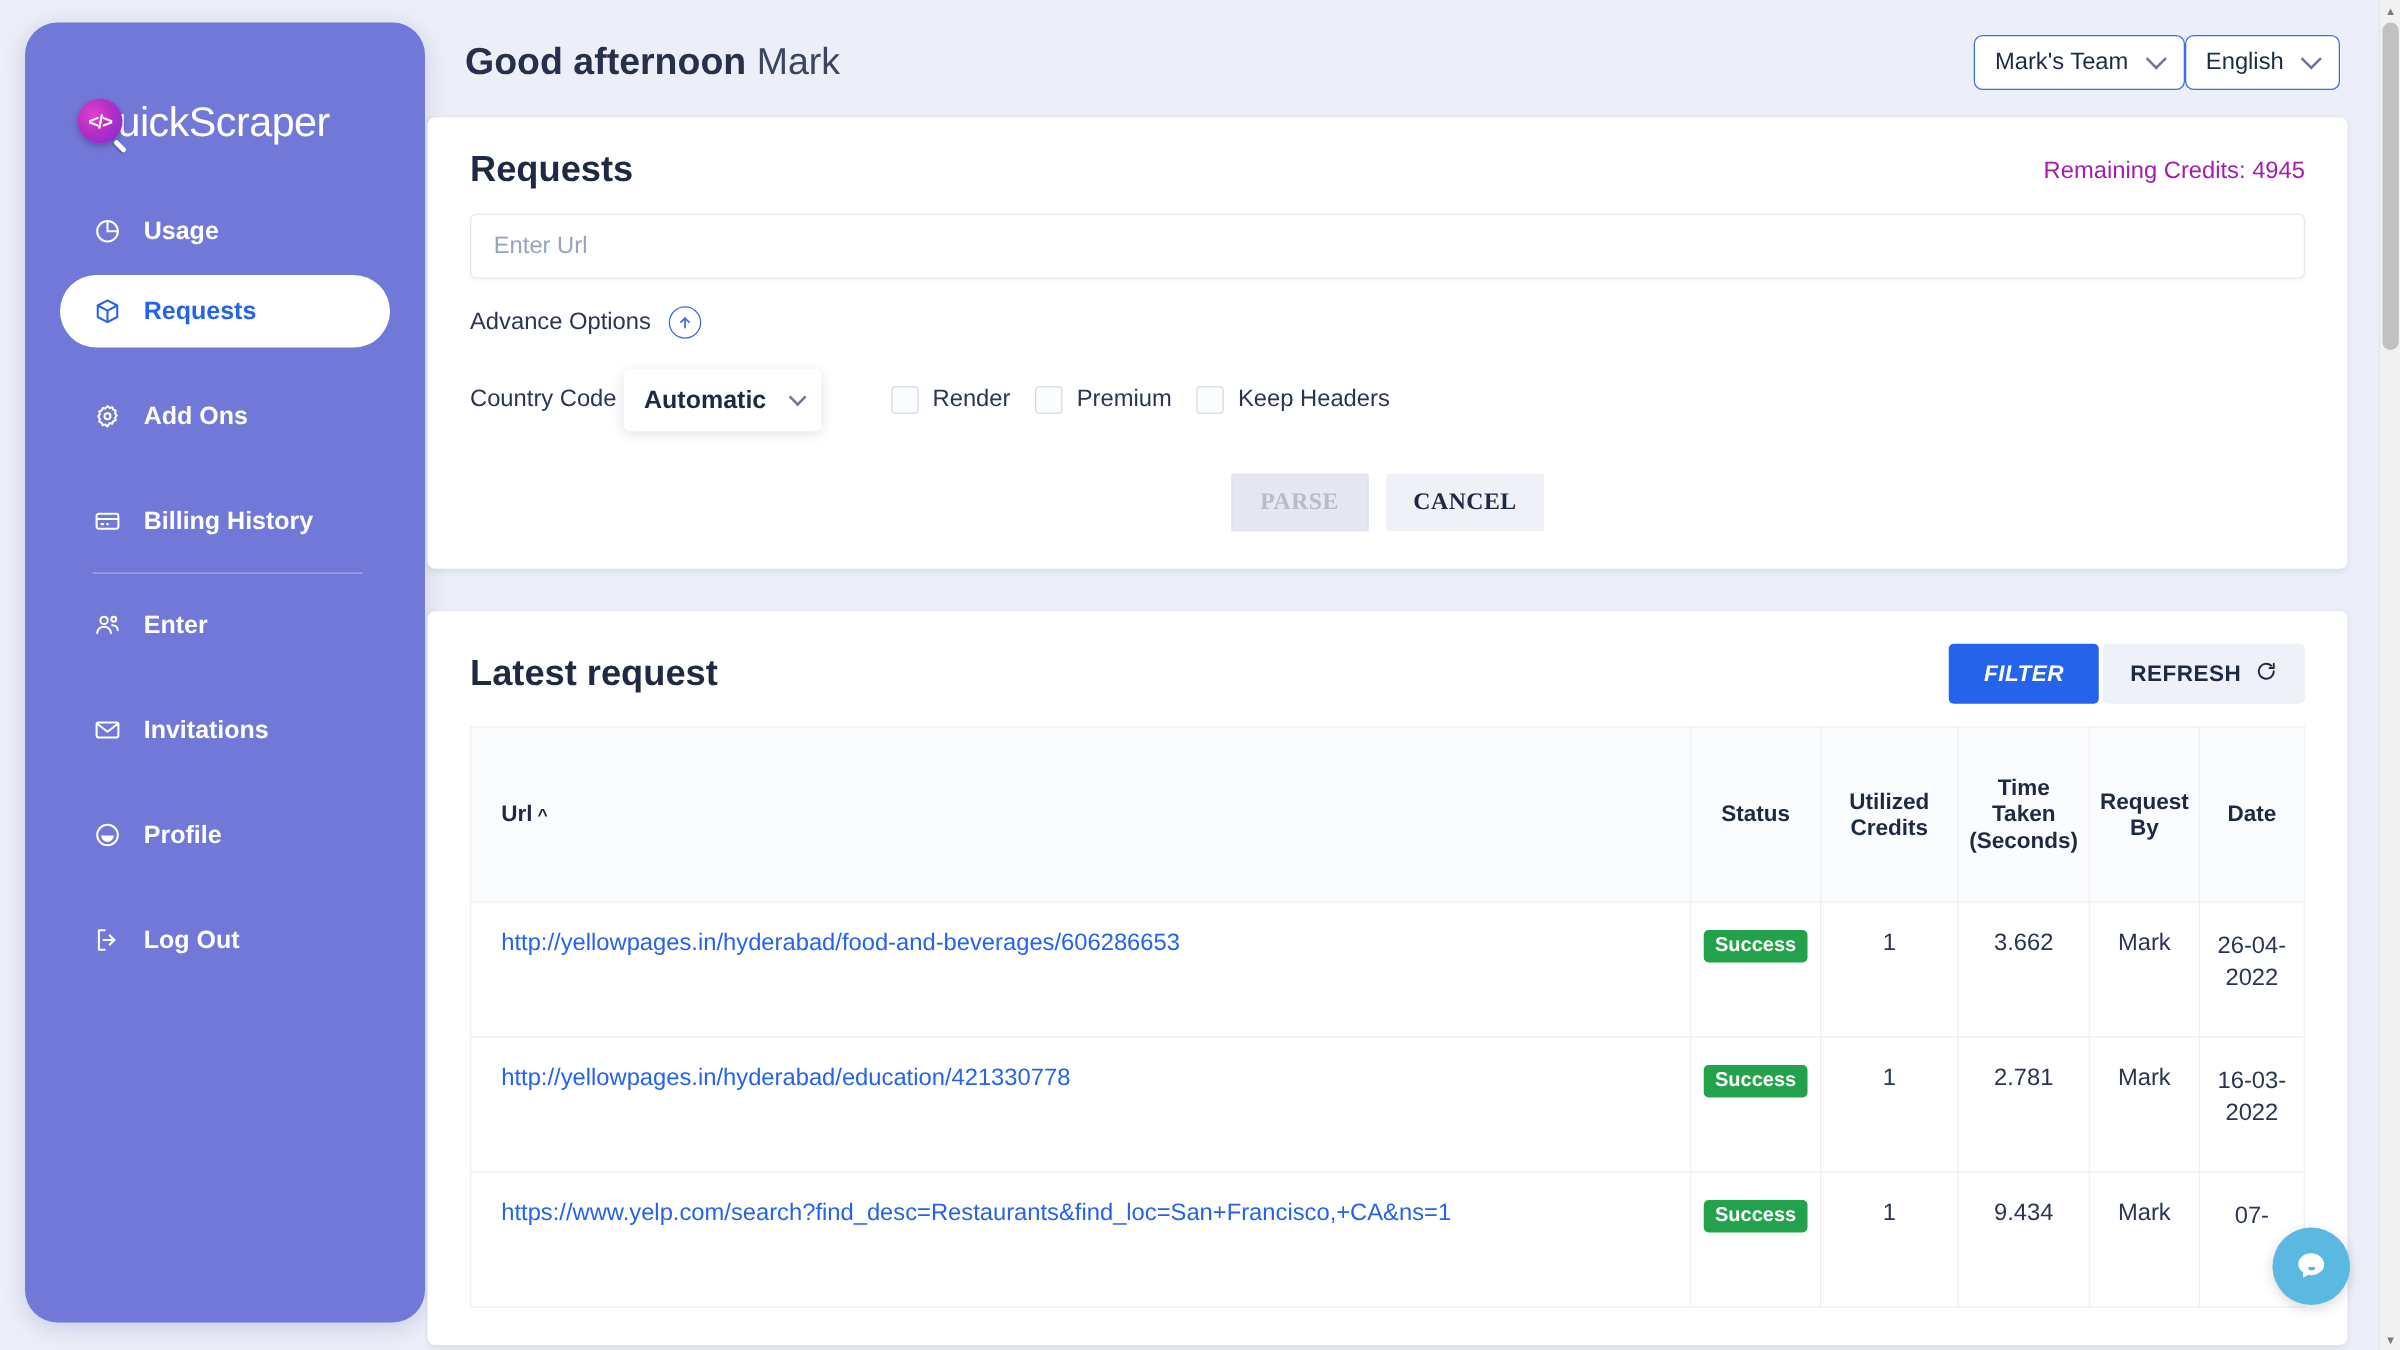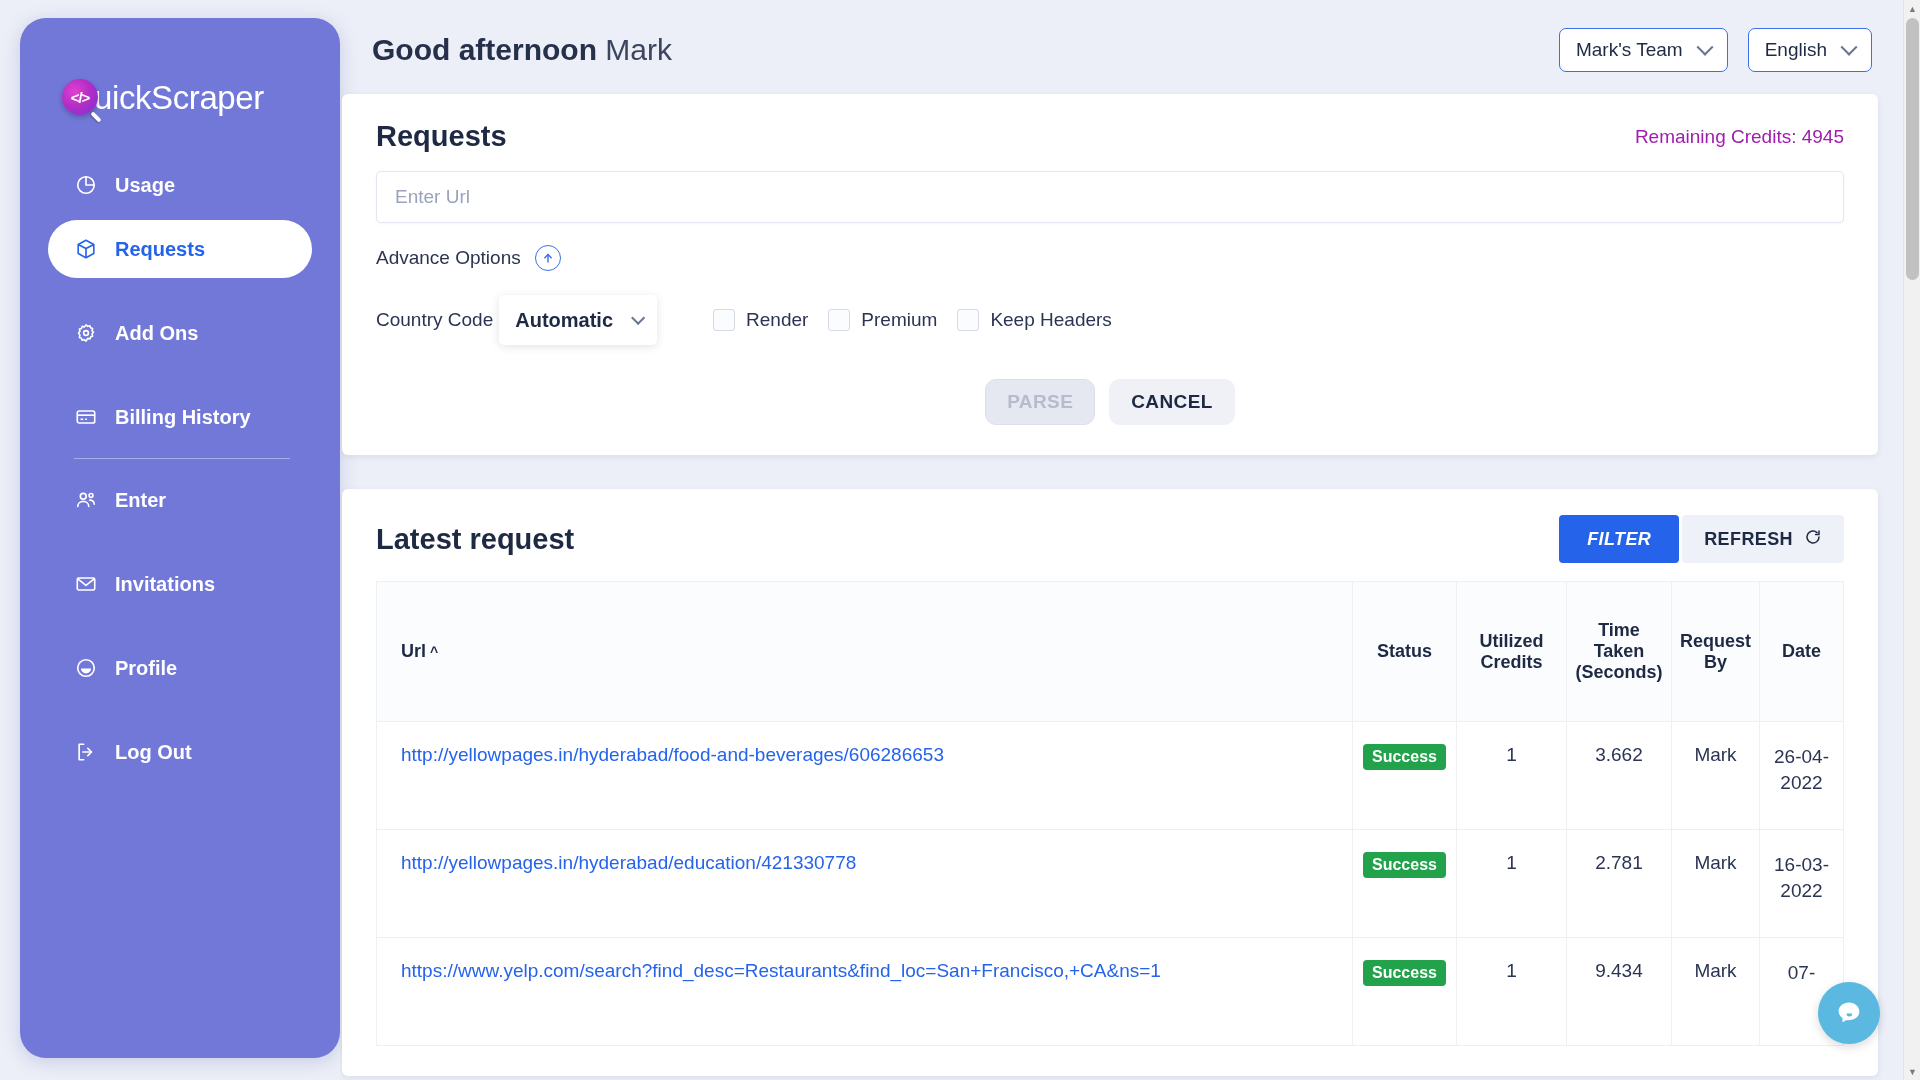--- a/index.html
+++ b/index.html
@@ -88,21 +88,21 @@
     overflow: hidden;
   }
   .topbar {
     display: flex; align-items: center; justify-content: space-between;
     padding: 26px 48px 20px 32px;
     height: 94px;
   }
   .greeting { font-size: 30px; color: #26304a; }
   .greeting b { font-weight: 700; }
   .greeting span { font-weight: 400; color: #3c4560; }
-  .topbar-right { display: flex; gap: 20px; }
+  .topbar-right { display: flex; gap: 0; }
   .pill {
     border: 1px solid #3b6ee8;
     border-radius: 7px;
     background: #fff;
     color: #1e2a44;
     font-size: 19px;
     padding: 0 16px;
     height: 44px;
     display: flex; align-items: center; gap: 16px;
     cursor: pointer;
@@ -166,27 +166,27 @@
     width: 22px; height: 22px;
     border: 1px solid #d4d9e6;
     border-radius: 3px;
     background: #fbfcfe;
   }
   .check .lbl { font-size: 19px; color: #2b3553; }
 
   .btn-row { display: flex; justify-content: center; gap: 14px; margin-top: 34px; }
   .btn {
     height: 46px; min-width: 110px;
-    border-radius: 11px;
+    border-radius: 1px;
     border: none;
     font-size: 19px; font-weight: 700;
     letter-spacing: .4px;
     display: flex; align-items: center; justify-content: center;
     cursor: pointer;
-    font-family: Liberation Sans, sans-serif;
+    font-family: Liberation Serif, serif;
   }
   .btn-parse { background: #e5e8f0; color: #b6bccd; border: 1px solid #dadfeb; }
   .btn-cancel { background: #eff1f7; color: #1e2a44; padding: 0 22px; }
 
   
   .card2 { margin-top: 34px; }
   .btns-right { display: flex; gap: 3px; }
   .btn-filter {
     background: #2563eb; color: #fff;
     height: 48px; padding: 0 28px; border-radius: 4px;

